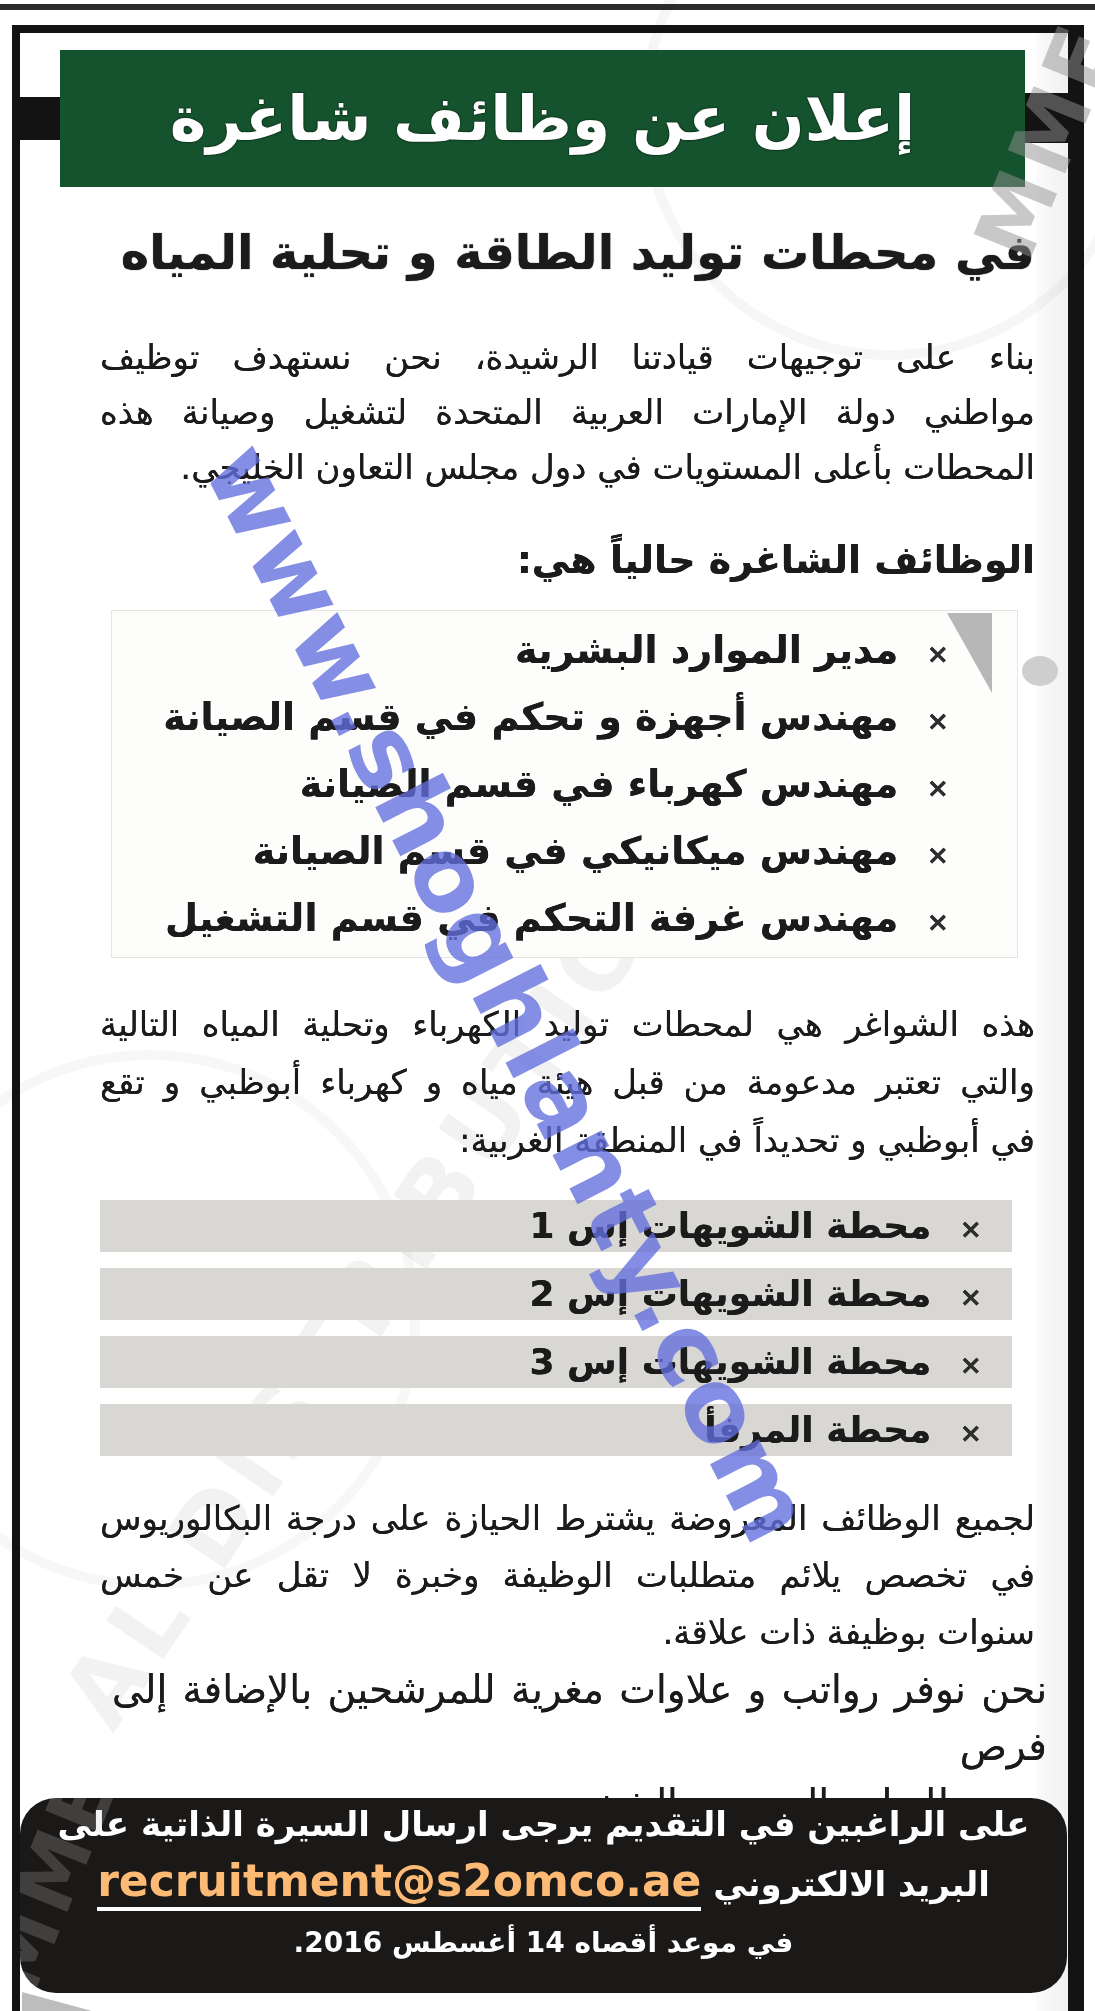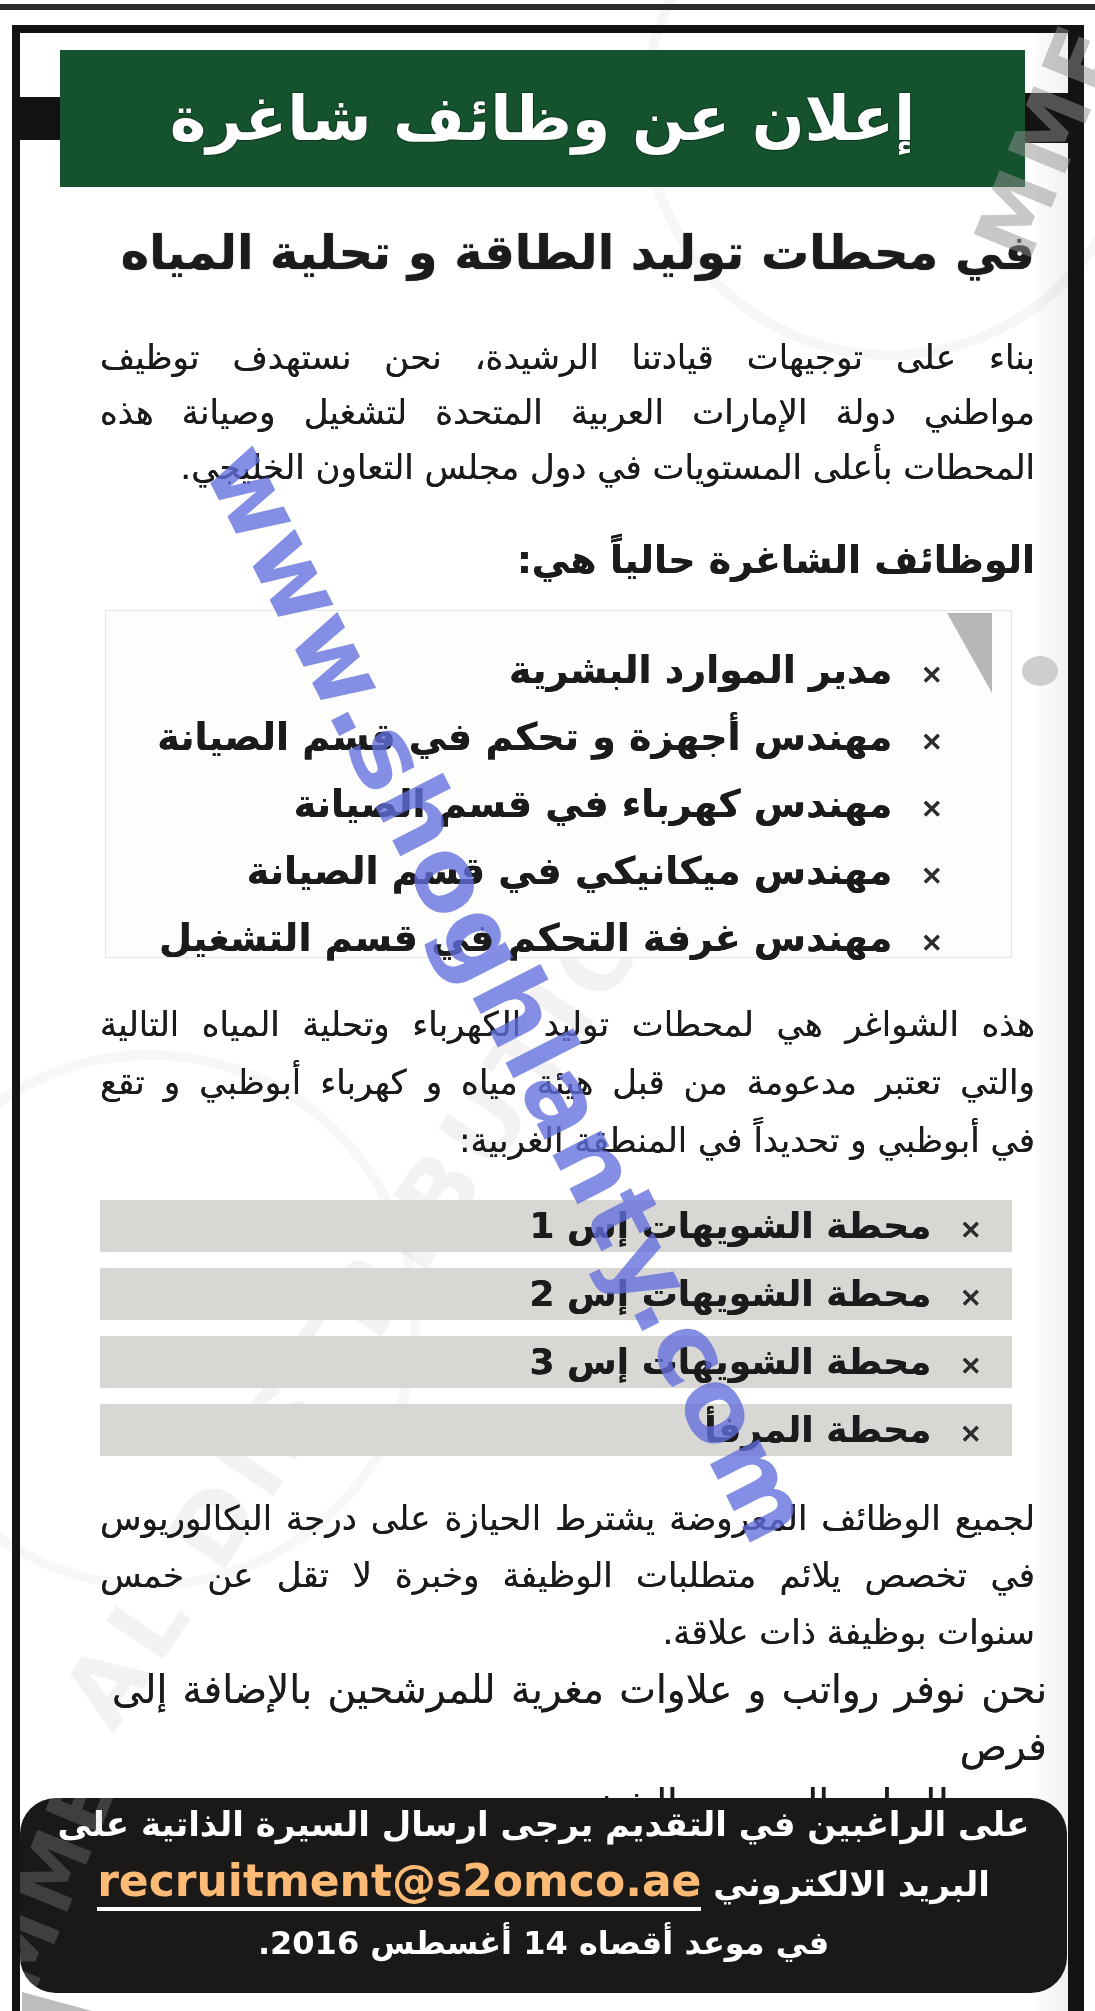--- a/index.html
+++ b/index.html
@@ -31,41 +31,41 @@
   .para .jline{text-align:justify;text-align-last:justify;}
   .para .rline{text-align:right;}
   .para1{left:100px;top:330px;width:935px;font-size:34px;line-height:55px;}
   .vac-heading{left:100px;top:538px;width:935px;font-size:38px;font-weight:bold;
     direction:rtl;text-align:right;z-index:10;text-shadow:0 0 0.5px #1b1b1b;}
   .para2{left:100px;top:995px;width:935px;font-size:34px;line-height:58px;}
   .para3{left:100px;top:1490px;width:935px;font-size:34px;line-height:57px;}
   .para4{left:112px;top:1661px;width:935px;font-size:39px;line-height:57px;}
   .indent-right{padding-right:98px;}
   
-  .jobs-panel{left:105px;top:610px;width:907px;height:348px;background:#fdfdfc;
-    border:1px solid #e4e4e0;box-sizing:border-box;z-index:10;padding-top:26px;}
+  .jobs-panel{left:111px;top:610px;width:907px;height:348px;background:#fdfdfc;
+    border:1px solid #e4e4e0;box-sizing:border-box;z-index:10;padding-top:6px;}
   .job-row{direction:rtl;height:67px;line-height:67px;padding-right:68px;
     font-size:38px;font-weight:bold;text-align:right;white-space:nowrap;
     text-shadow:0 0 0.5px #1b1b1b;}
   .bullet{font-size:27px;color:#2e2e2e;margin-left:28px;font-weight:bold;}
   
   .stations-box{left:100px;top:1200px;width:912px;z-index:10;}
   .station-row{direction:rtl;height:52px;line-height:52px;margin-bottom:16px;
     background:#d8d7d3;padding-right:30px;font-size:36px;font-weight:bold;
     text-align:right;white-space:nowrap;text-shadow:0 0 0.5px #1b1b1b;}
   
   .footer-box{left:20px;top:1798px;width:1047px;height:195px;background:#1b1818;
     border-radius:36px;z-index:10;color:#ffffff;direction:rtl;text-align:center;
     overflow:hidden;}
   .f-line1{margin-top:0;line-height:52px;font-size:34px;font-weight:bold;}
   .f-line2{line-height:62px;font-size:34px;font-weight:bold;}
   .email-link{color:#fdba74;font-size:44px;font-weight:bold;text-decoration:none;
     border-bottom:4px solid #ffffff;padding-bottom:1px;direction:ltr;unicode-bidi:embed;
     font-family:"DejaVu Sans",sans-serif;}
-  .f-line3{line-height:56px;font-size:32px;font-weight:bold;}
+  .f-line3{line-height:56px;font-size:28px;font-weight:bold;}
   
   .watermark{left:285px;top:425px;transform:rotate(63deg);transform-origin:0 0;
     font-size:100px;font-weight:bold;color:rgba(98,110,220,0.78);letter-spacing:1px;
     white-space:nowrap;z-index:40;font-family:"DejaVu Sans",sans-serif;}
   .stamp-top{left:955px;top:235px;transform:rotate(-68deg);transform-origin:0 0;
     font-size:85px;font-weight:bold;color:rgba(145,145,145,0.5);white-space:nowrap;
     z-index:30;letter-spacing:6px;}
   .stamp-footer{position:absolute;left:30px;bottom:-12px;transform:rotate(-68deg);
     transform-origin:0 100%;font-size:80px;font-weight:bold;color:rgba(200,200,200,0.22);
     white-space:nowrap;letter-spacing:6px;}

